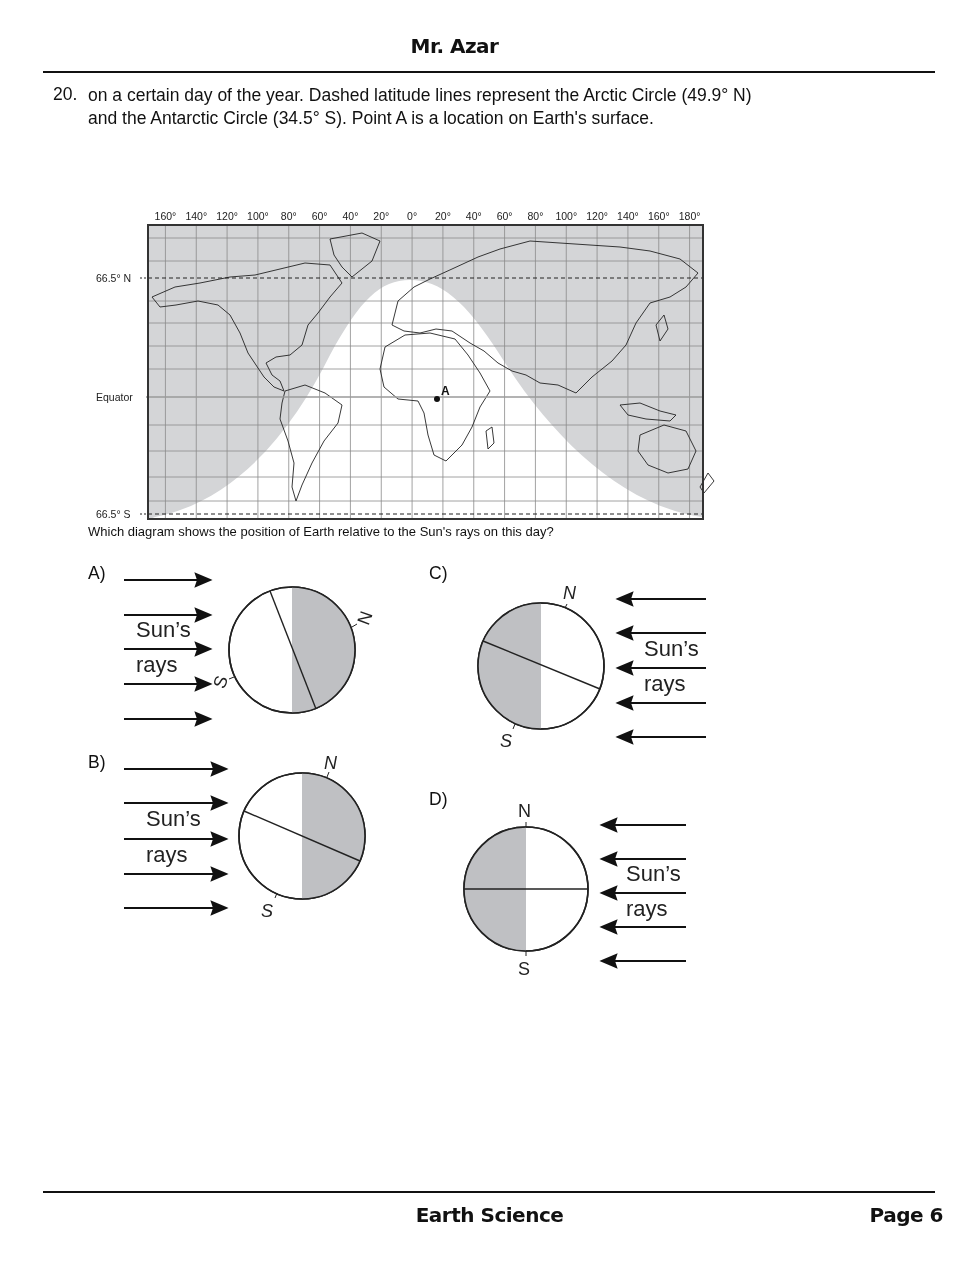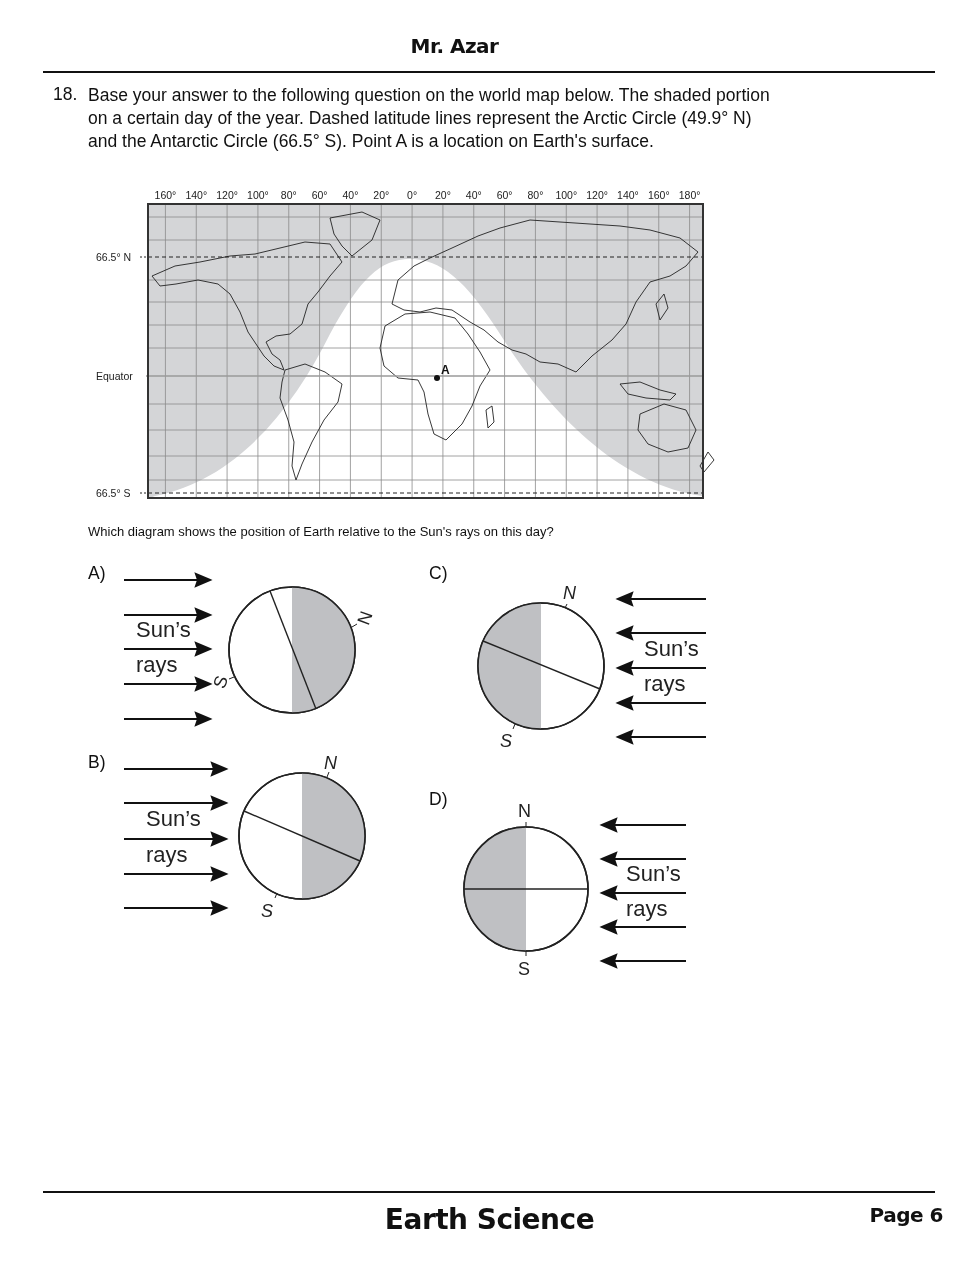--- a/index.html
+++ b/index.html
@@ -3,41 +3,40 @@
 <meta charset="utf-8">
 <style>
   html, body { margin: 0; padding: 0; background: #ffffff; }
   body { width: 979px; height: 1266px; position: relative; overflow: hidden;
          font-family: "Liberation Sans", sans-serif; color: #111; }
   .header-title { position: absolute; top: 34px; left: 0; width: 909px; text-align: center;
          font-family: "DejaVu Sans", sans-serif; font-weight: bold; font-size: 20px; letter-spacing: -0.5px; }
   .rule { position: absolute; left: 43px; width: 892px; height: 2px; background: #111; }
   .q-num { position: absolute; left: 53px; top: 84px; font-size: 17.5px; }
   .q-text { position: absolute; left: 88px; top: 84px; width: 760px; font-size: 17.5px; line-height: 23px; }
-  .map-wrap { position: absolute; left: 80px; top: 184px; width: 640px; height: 330px; }
+  .map-wrap { position: absolute; left: 80px; top: 205px; width: 640px; height: 330px; }
   .prompt { position: absolute; left: 88px; top: 524px; font-size: 13px; }
   .opt-label { position: absolute; font-size: 17.5px; }
   .diagram { position: absolute; }
   .footer-subject { position: absolute; top: 1203px; left: 0; width: 979px; text-align: center;
-         font-family: "DejaVu Sans", sans-serif; font-weight: bold; font-size: 28px; letter-spacing: -0.5px; }
+         font-family: "DejaVu Sans", sans-serif; font-weight: bold; font-size: 20px; letter-spacing: -0.5px; }
   .footer-page { position: absolute; top: 1203px; right: 36px;
          font-family: "DejaVu Sans", sans-serif; font-weight: bold; font-size: 20px; letter-spacing: -0.5px; margin-left: 26px; }
   svg text { font-family: "Liberation Sans", sans-serif; }
 </style>
 </head>
 <body>
 
 <div class="header-title">Mr. Azar</div>
 <div class="rule" style="top:71px"></div>
 
-<div class="q-num">18.</div>
+<div class="q-num">20.</div>
 <div class="q-text">
-  <div>Base your answer to the following question on the world map below. The shaded portion</div>
   <div>on a certain day of the year. Dashed latitude lines represent the Arctic Circle (49.9° N)</div>
-  <div>and the Antarctic Circle (66.5° S). Point A is a location on Earth's surface.</div>
+  <div>and the Antarctic Circle (34.5° S). Point A is a location on Earth's surface.</div>
 </div>
 
 <div class="map-wrap">
   <svg width="640" height="330" viewBox="0 0 640 330">
     <g id="lon-labels">
         <text x="85.41666666666667" y="15" font-size="10.5" fill="#222" text-anchor="middle">160°</text>
         <text x="116.25" y="15" font-size="10.5" fill="#222" text-anchor="middle">140°</text>
         <text x="147.08333333333331" y="15" font-size="10.5" fill="#222" text-anchor="middle">120°</text>
         <text x="177.91666666666666" y="15" font-size="10.5" fill="#222" text-anchor="middle">100°</text>
         <text x="208.75" y="15" font-size="10.5" fill="#222" text-anchor="middle">80°</text>

